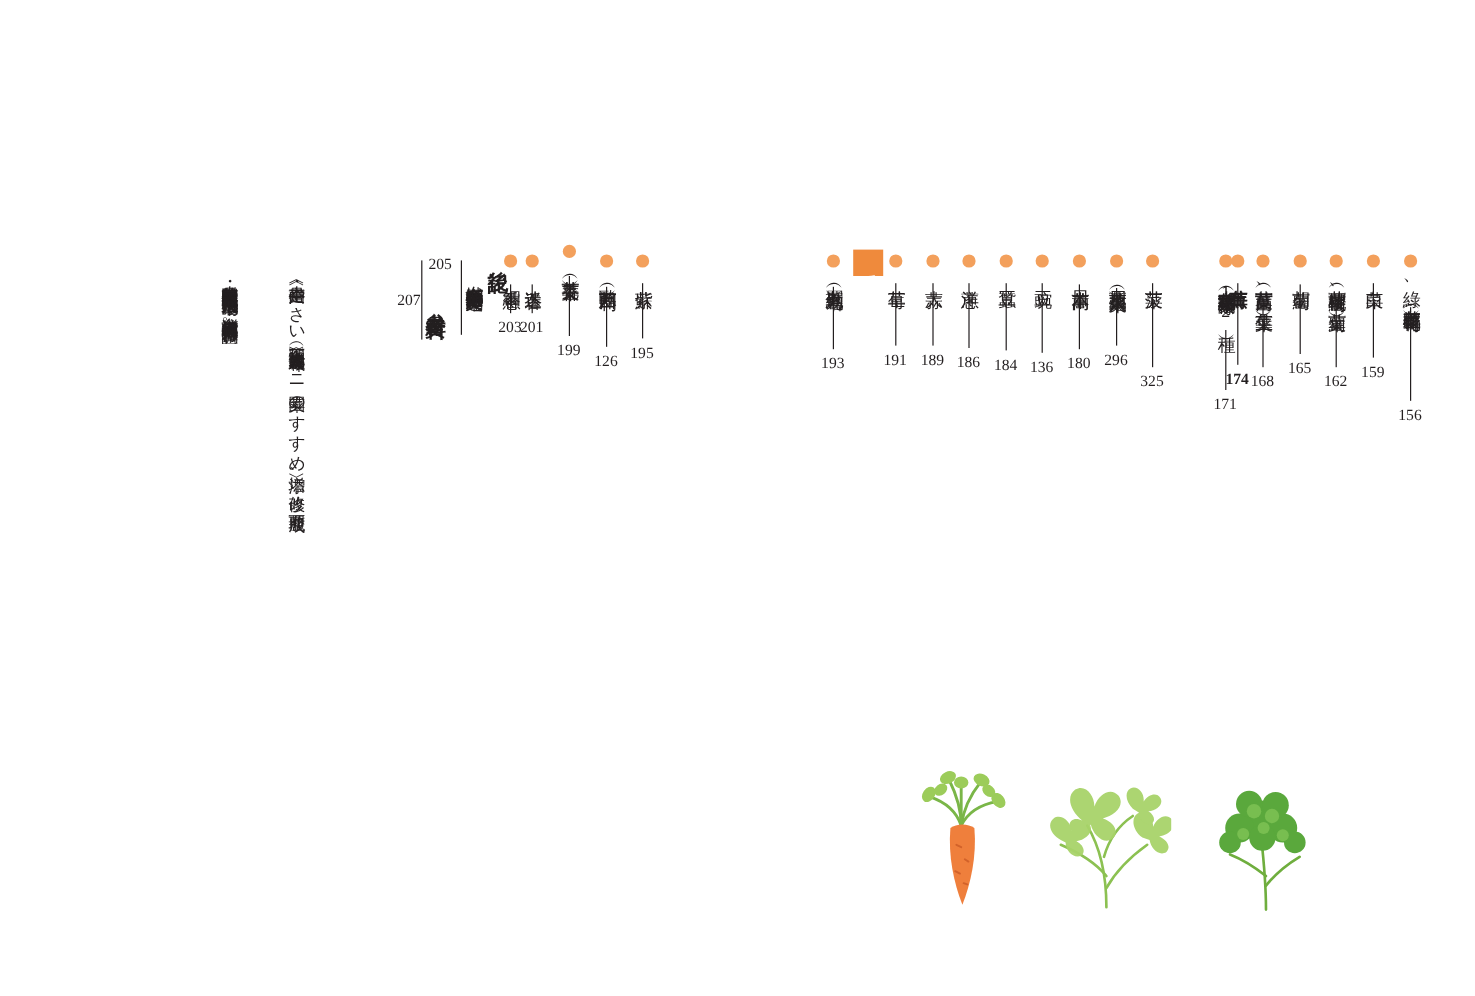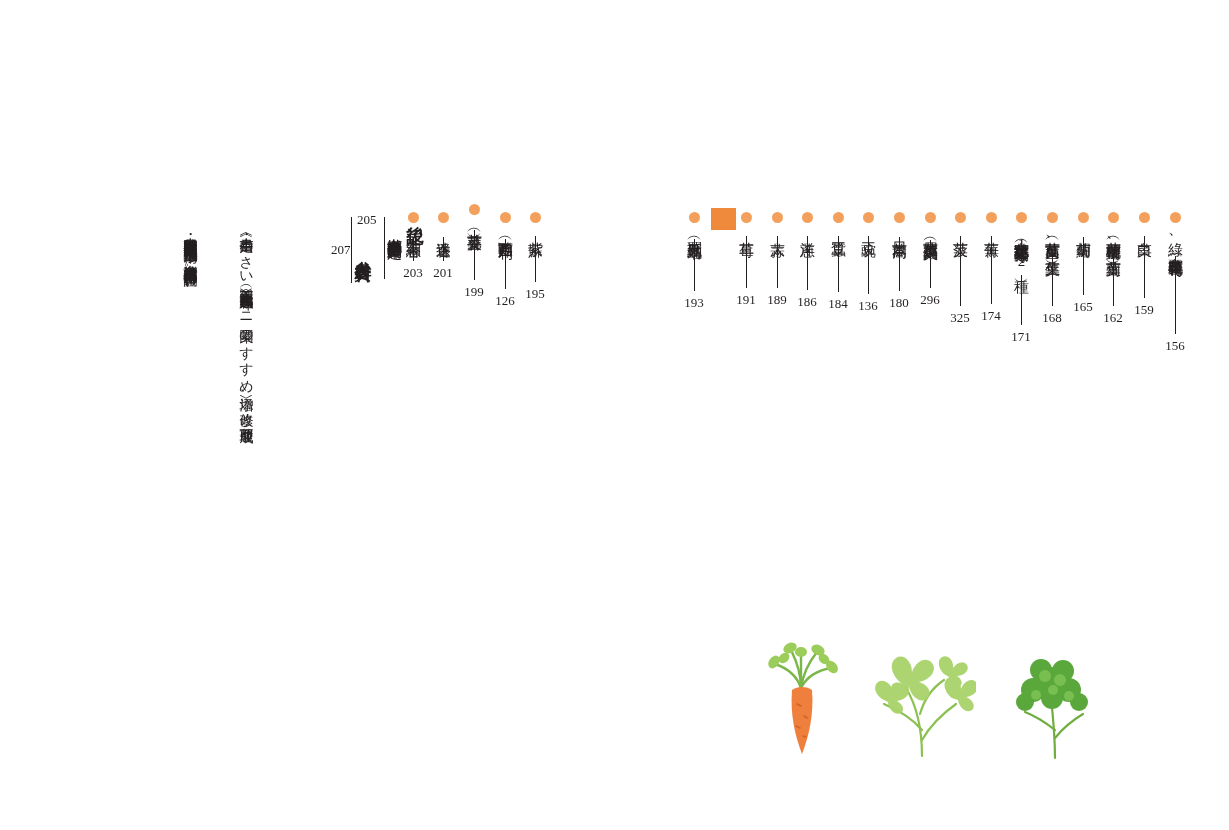--- a/index.html
+++ b/index.html
@@ -150,21 +150,21 @@
     <span class="pagenum">168</span>
   </div>
 
   <div class="entry" style="left:1008px; top:212px;">
     <span class="bullet"></span>
     <span class="label">十字花科葉菜類（小松菜等12種）</span>
     <span class="leader" style="height:50px;"></span>
     <span class="pagenum">171</span>
   </div>
 
-  <div class="entry" style="left:978px; top:212px;">
+  <div class="entry" style="left:1018px; top:212px;font-weight:bold;">
     <span class="bullet"></span>
     <span class="label">蕪菁</span>
     <span class="leader" style="height:68px;"></span>
     <span class="pagenum">174</span>
   </div>
 
   <div class="entry" style="left:947px; top:212px;">
     <span class="bullet"></span>
     <span class="label">菠菜</span>
     <span class="leader" style="height:70px;"></span>
@@ -250,21 +250,21 @@
     <span class="pagenum">199</span>
   </div>
 
   <div class="entry" style="left:430px; top:212px;">
     <span class="bullet"></span>
     <span class="label">迷迭香</span>
     <span class="leader" style="height:24px;"></span>
     <span class="pagenum">201</span>
   </div>
 
-  <div class="entry" style="left:400px; top:212px;">
+  <div class="entry" style="left:412px; top:212px;">
     <span class="bullet"></span>
     <span class="label">細香蔥</span>
     <span class="leader" style="height:24px;"></span>
     <span class="pagenum">203</span>
   </div>
 
   <div class="backmatter" style="left:331px; top:212px; display:flex; flex-direction:column; align-items:center;">
     <span class="bm-title">參考資料</span>
     <span class="leader" style="height:66px;"></span>
     <span class="pagenum">207</span>

